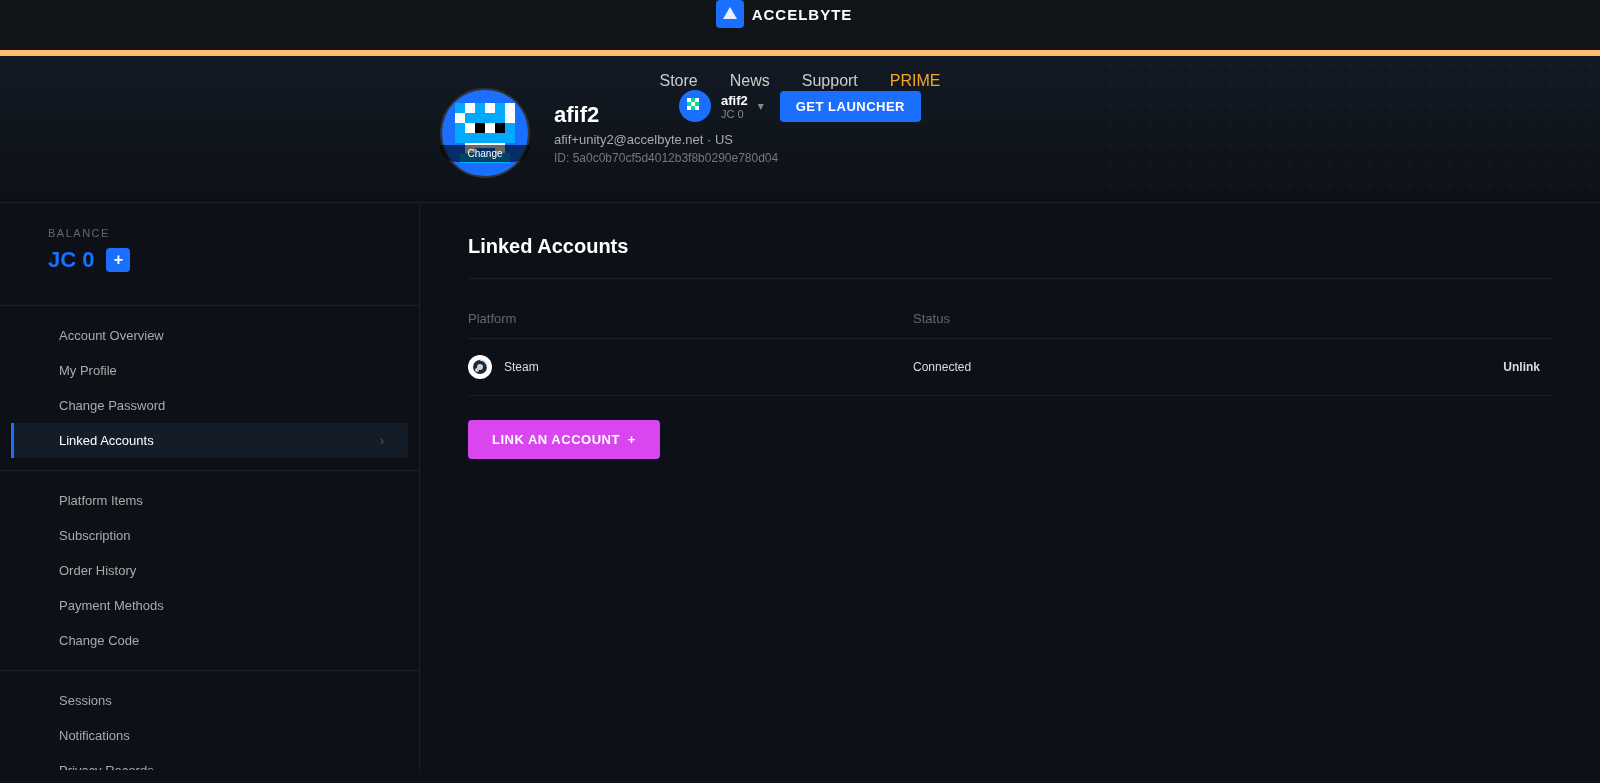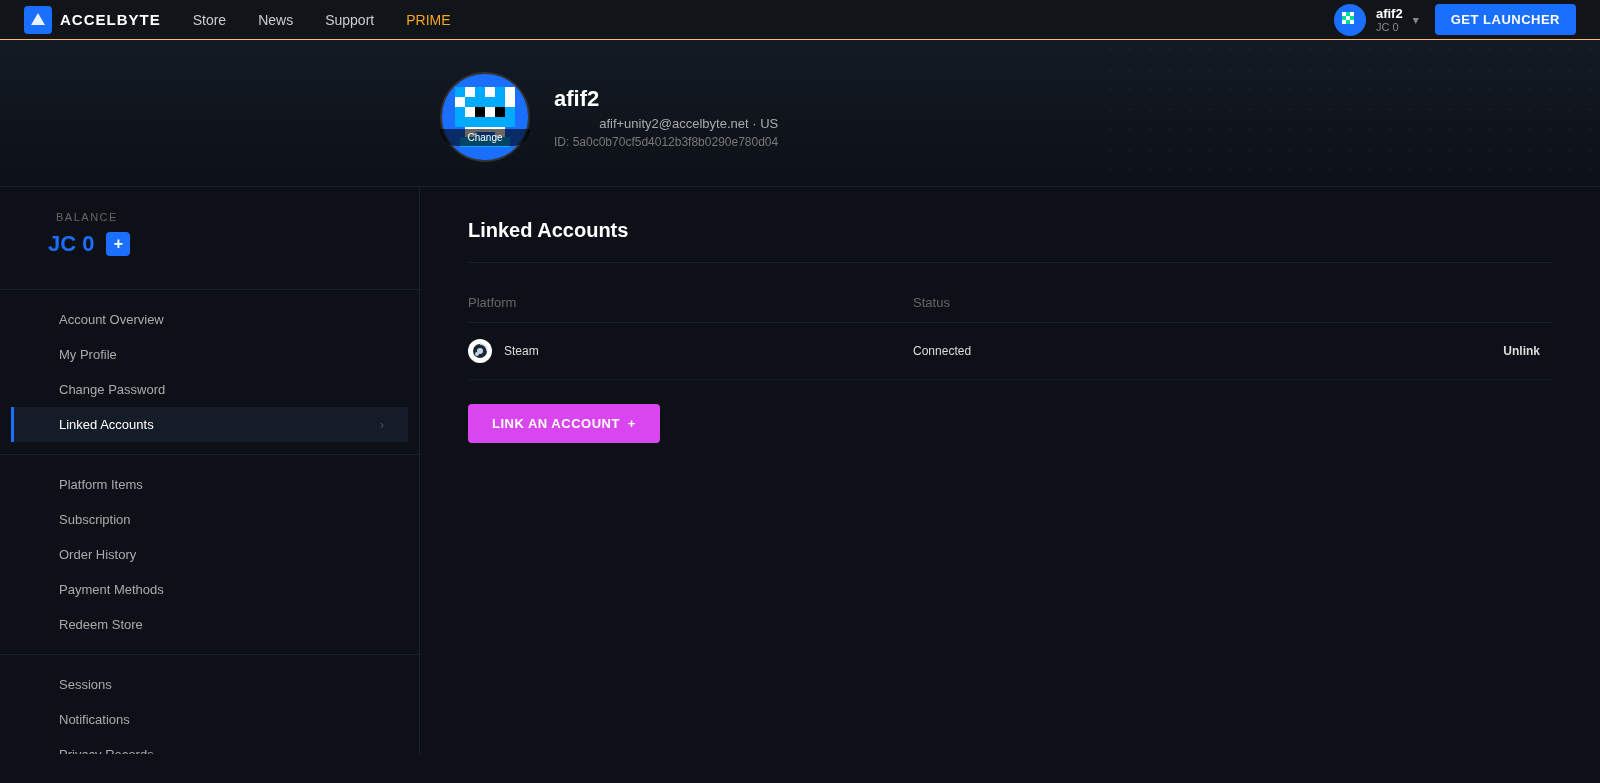--- a/index.html
+++ b/index.html
@@ -10,25 +10,26 @@
       color: #fff;
       font-family: 'Segoe UI', Arial, sans-serif;
       overflow: hidden;
     }
 
     
     .topnav {
       display: flex;
       align-items: center;
       background: #111418;
-      height: 40px;
+      height: 56px;
       padding: 0 24px;
-      border-bottom: 1px solid #fdba74;
+      border-bottom: 6px solid #fdba74;
       position: relative;
       z-index: 10;
+      flex-direction: column;
     }
     .topnav-logo {
       display: flex;
       align-items: center;
       gap: 8px;
       margin-right: 32px;
     }
     .logo-icon {
       width: 28px;
       height: 28px;
@@ -47,24 +48,25 @@
       letter-spacing: 1px;
       color: #fff;
     }
     .topnav-links {
       display: flex;
       align-items: center;
       gap: 32px;
       flex: 1;
     }
     .topnav-link {
-      font-size: 14px;
+      font-size: 16px;
       color: #ccc;
       cursor: pointer;
       text-decoration: none;
+      margin-top: 44px;
     }
     .topnav-link.prime {
       color: #f5a623;
     }
     .topnav-right {
       display: flex;
       align-items: center;
       gap: 16px;
     }
     .user-info {
@@ -169,21 +171,20 @@
     }
     .profile-info h1 {
       font-size: 22px;
       font-weight: 700;
       color: #fff;
     }
     .profile-email {
       font-size: 13px;
       color: #aaa;
       margin-top: 4px;
-      text-align: right;
     }
     .profile-id {
       font-size: 12px;
       color: #777;
       margin-top: 4px;
     }
 
     
     .main-layout {
       display: flex;
@@ -201,21 +202,20 @@
     }
     .balance-section {
       padding: 0 24px 24px 48px;
     }
     .balance-label {
       font-size: 11px;
       color: #666;
       letter-spacing: 1.5px;
       text-transform: uppercase;
       margin-bottom: 8px;
-      margin-left: 8px;
     }
     .balance-amount {
       display: flex;
       align-items: center;
       gap: 12px;
     }
     .balance-value {
       font-size: 22px;
       font-weight: 700;
       color: #1a6fff;
@@ -465,21 +465,21 @@
       <div class="sidebar-item">
         <span>Subscription</span>
       </div>
       <div class="sidebar-item">
         <span>Order History</span>
       </div>
       <div class="sidebar-item">
         <span>Payment Methods</span>
       </div>
       <div class="sidebar-item">
-        <span>Redeem Store</span>
+        <span>Change Code</span>
       </div>
     </div>
 
     <div class="sidebar-divider"></div>
 
     <div class="sidebar-section">
       <div class="sidebar-item">
         <span>Sessions</span>
       </div>
       <div class="sidebar-item">

